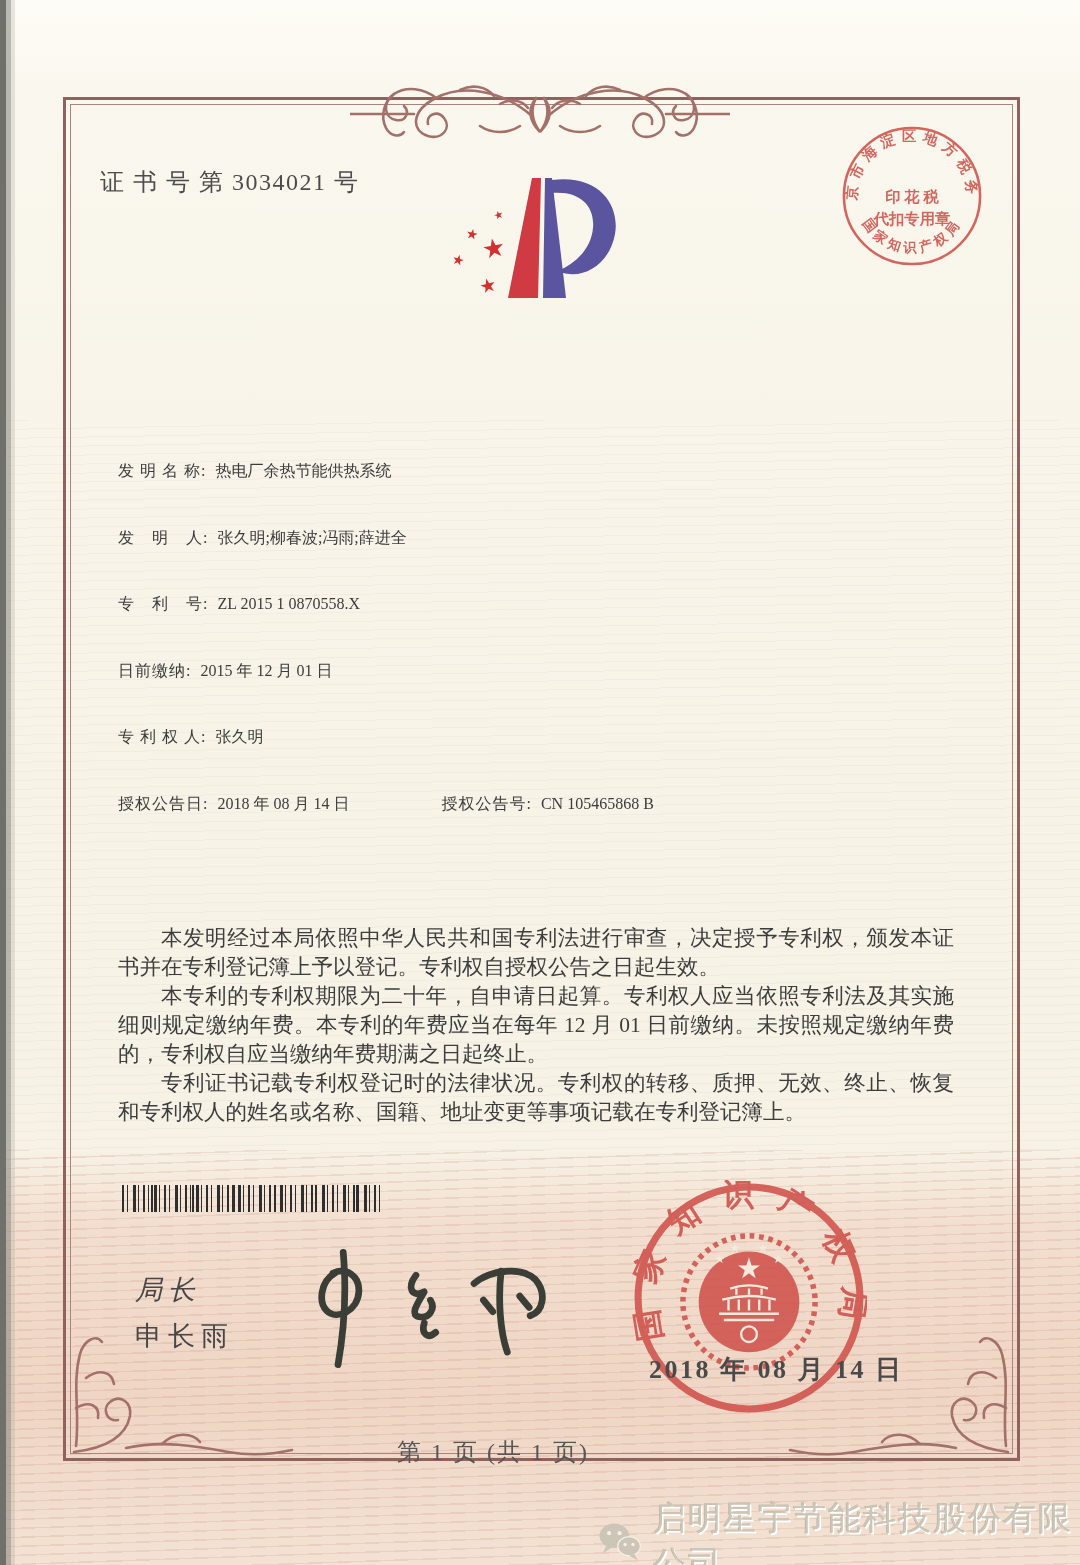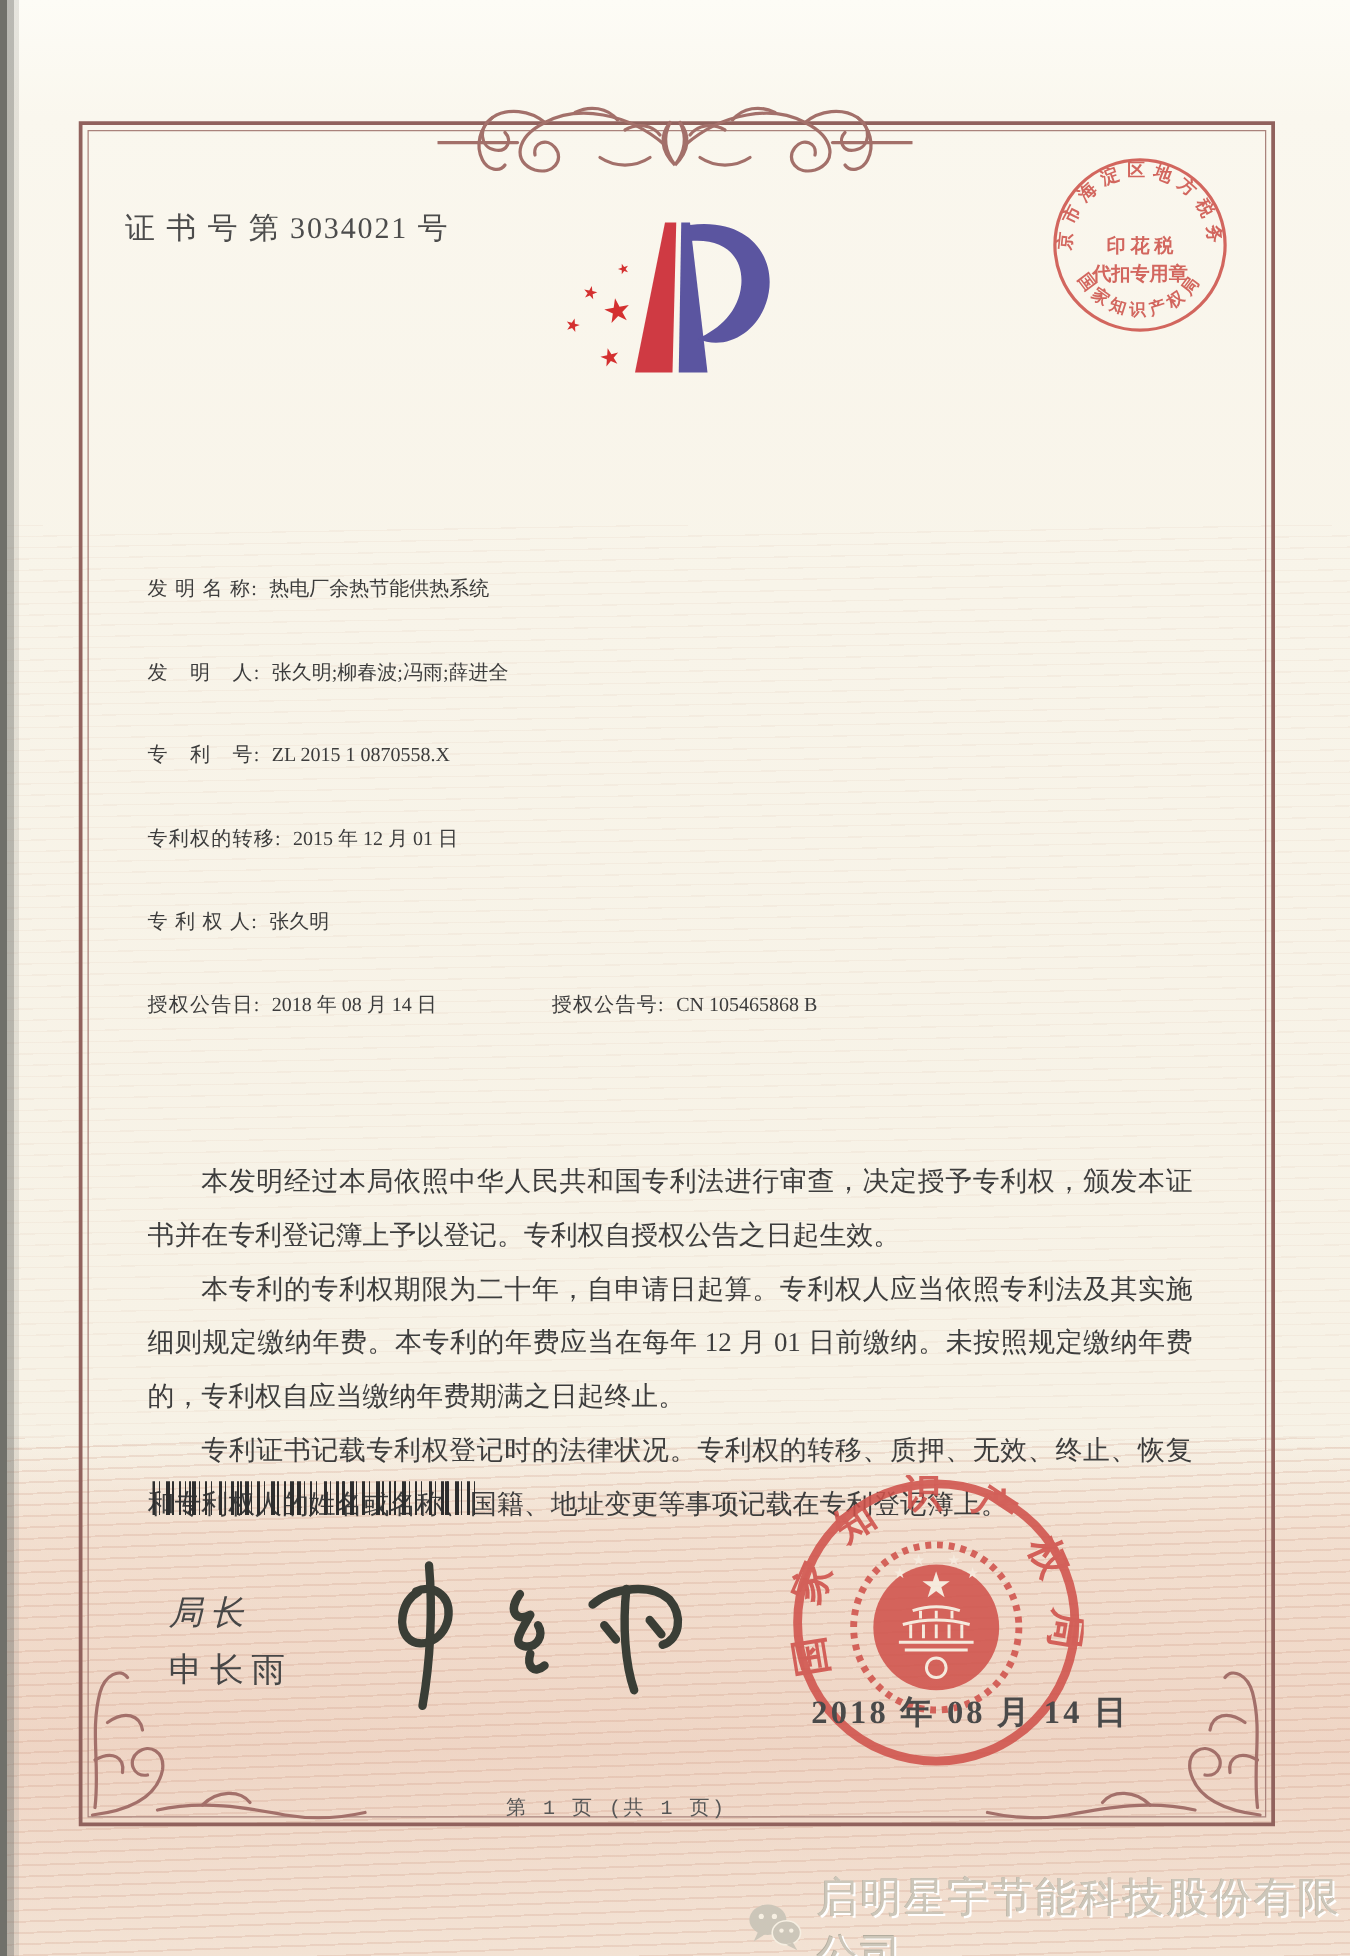--- a/index.html
+++ b/index.html
@@ -26,33 +26,33 @@
   
   .cert-number{left:100px;top:166px;font-size:24px;color:#4c4c4c;letter-spacing:1.5px;}
   .page-title{left:70px;top:326px;width:940px;text-align:center;font-size:50px;font-weight:600;
     color:#4d4d4d;letter-spacing:38px;text-indent:38px;}
   
   .fields{left:118px;top:461px;width:850px;font-size:16px;color:#3c3c3c;}
   .field-row{height:34px;margin-bottom:32.5px;white-space:nowrap;}
   .field-label{letter-spacing:1px;margin-right:9px;}
   .grant-gap{display:inline-block;width:92px;}
   
-  .paragraphs{left:118px;top:924px;width:836px;font-size:21.5px;line-height:43px;
+  .paragraphs{left:118px;top:924px;width:836px;font-size:21.5px;line-height:29px;
     text-align:justify;color:#3d3d3d;}
   .paragraphs p{margin:0;text-indent:2em;}
   
   .barcode{left:122px;top:1185px;width:262px;height:27px;
     background-image:
       repeating-linear-gradient(90deg,transparent 0 29px,#2e2e2e 29px 31px,transparent 31px 41px),
       repeating-linear-gradient(90deg,#2e2e2e 0 2px,transparent 2px 5px,#2e2e2e 5px 6px,transparent 6px 11px,#2e2e2e 11px 14px,transparent 14px 16px,#2e2e2e 16px 17px,transparent 17px 21px);}
   .director-title{left:135px;top:1272px;font-size:27px;color:#474747;letter-spacing:6px;font-style:italic;}
   .director-name{left:135px;top:1318px;font-size:27px;color:#474747;letter-spacing:6px;}
   .sig{stroke:#3a3e36;fill:none;stroke-width:6.5;stroke-linecap:round;stroke-linejoin:round;}
   .seal-date{left:649px;top:1352px;font-size:26px;color:#4a4a4a;letter-spacing:2.5px;font-weight:600;}
-  .page-footer{left:63px;top:1436px;width:860px;text-align:center;font-size:16px;color:#565656;letter-spacing:2px;font-family:Liberation Mono, monospace;}
+  .page-footer{left:63px;top:1436px;width:860px;text-align:center;font-size:24px;color:#565656;letter-spacing:2px;}
   
   .watermark{left:596px;top:1496px;display:flex;align-items:center;gap:10px;}
   .watermark-text{font-size:33px;color:#ccc6b9;letter-spacing:2px;
     text-shadow:1.5px 1.5px 0 #ffffff,-0.5px -0.5px 0 #b3ad9f;}
   .stamp-text{font-weight:bold;}
 </style>
 </head>
 <body>
 
 <div id="page">
@@ -136,21 +136,21 @@
     <div class="field-row">
       <span class="field-label">发 明 名 称:</span><span>热电厂余热节能供热系统</span>
     </div>
     <div class="field-row">
       <span class="field-label">发　明　人:</span><span>张久明;柳春波;冯雨;薛进全</span>
     </div>
     <div class="field-row">
       <span class="field-label">专　利　号:</span><span>ZL 2015 1 0870558.X</span>
     </div>
     <div class="field-row">
-      <span class="field-label">专利权的转移:</span><span>2015 年 12 月 01 日</span>
+      <span class="field-label">日前缴纳:</span><span>2015 年 12 月 01 日</span>
     </div>
     <div class="field-row">
       <span class="field-label">专 利 权 人:</span><span>张久明</span>
     </div>
     <div class="field-row">
       <span class="field-label">授权公告日:</span><span>2018 年 08 月 14 日</span><span class="grant-gap"></span><span class="field-label">授权公告号:</span><span>CN 105465868 B</span>
     </div>
   </div>
 
   <div class="abs paragraphs">

